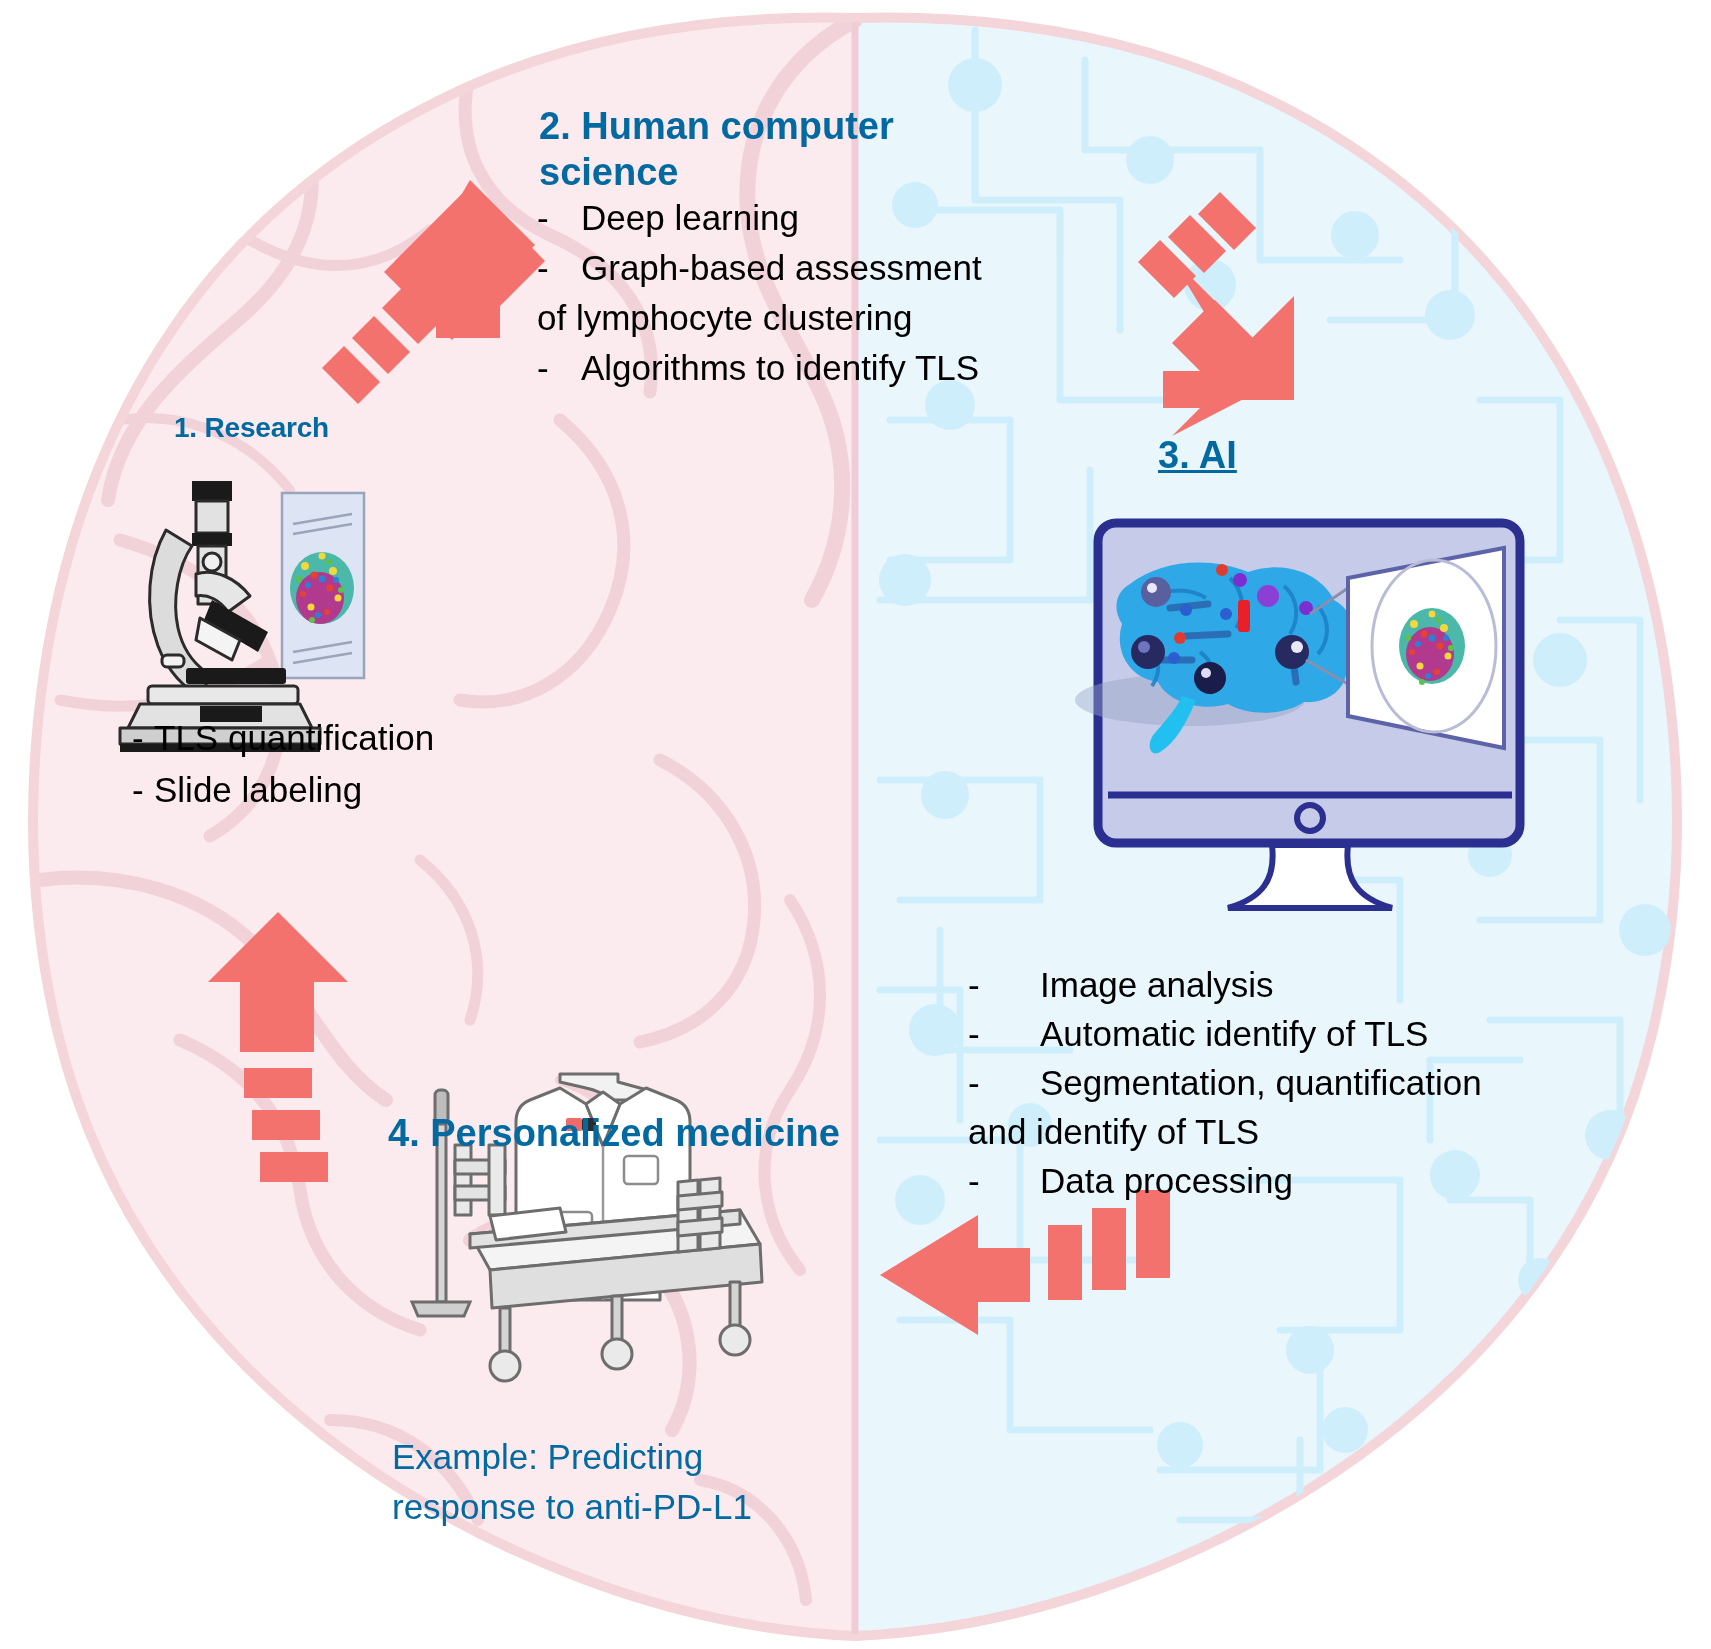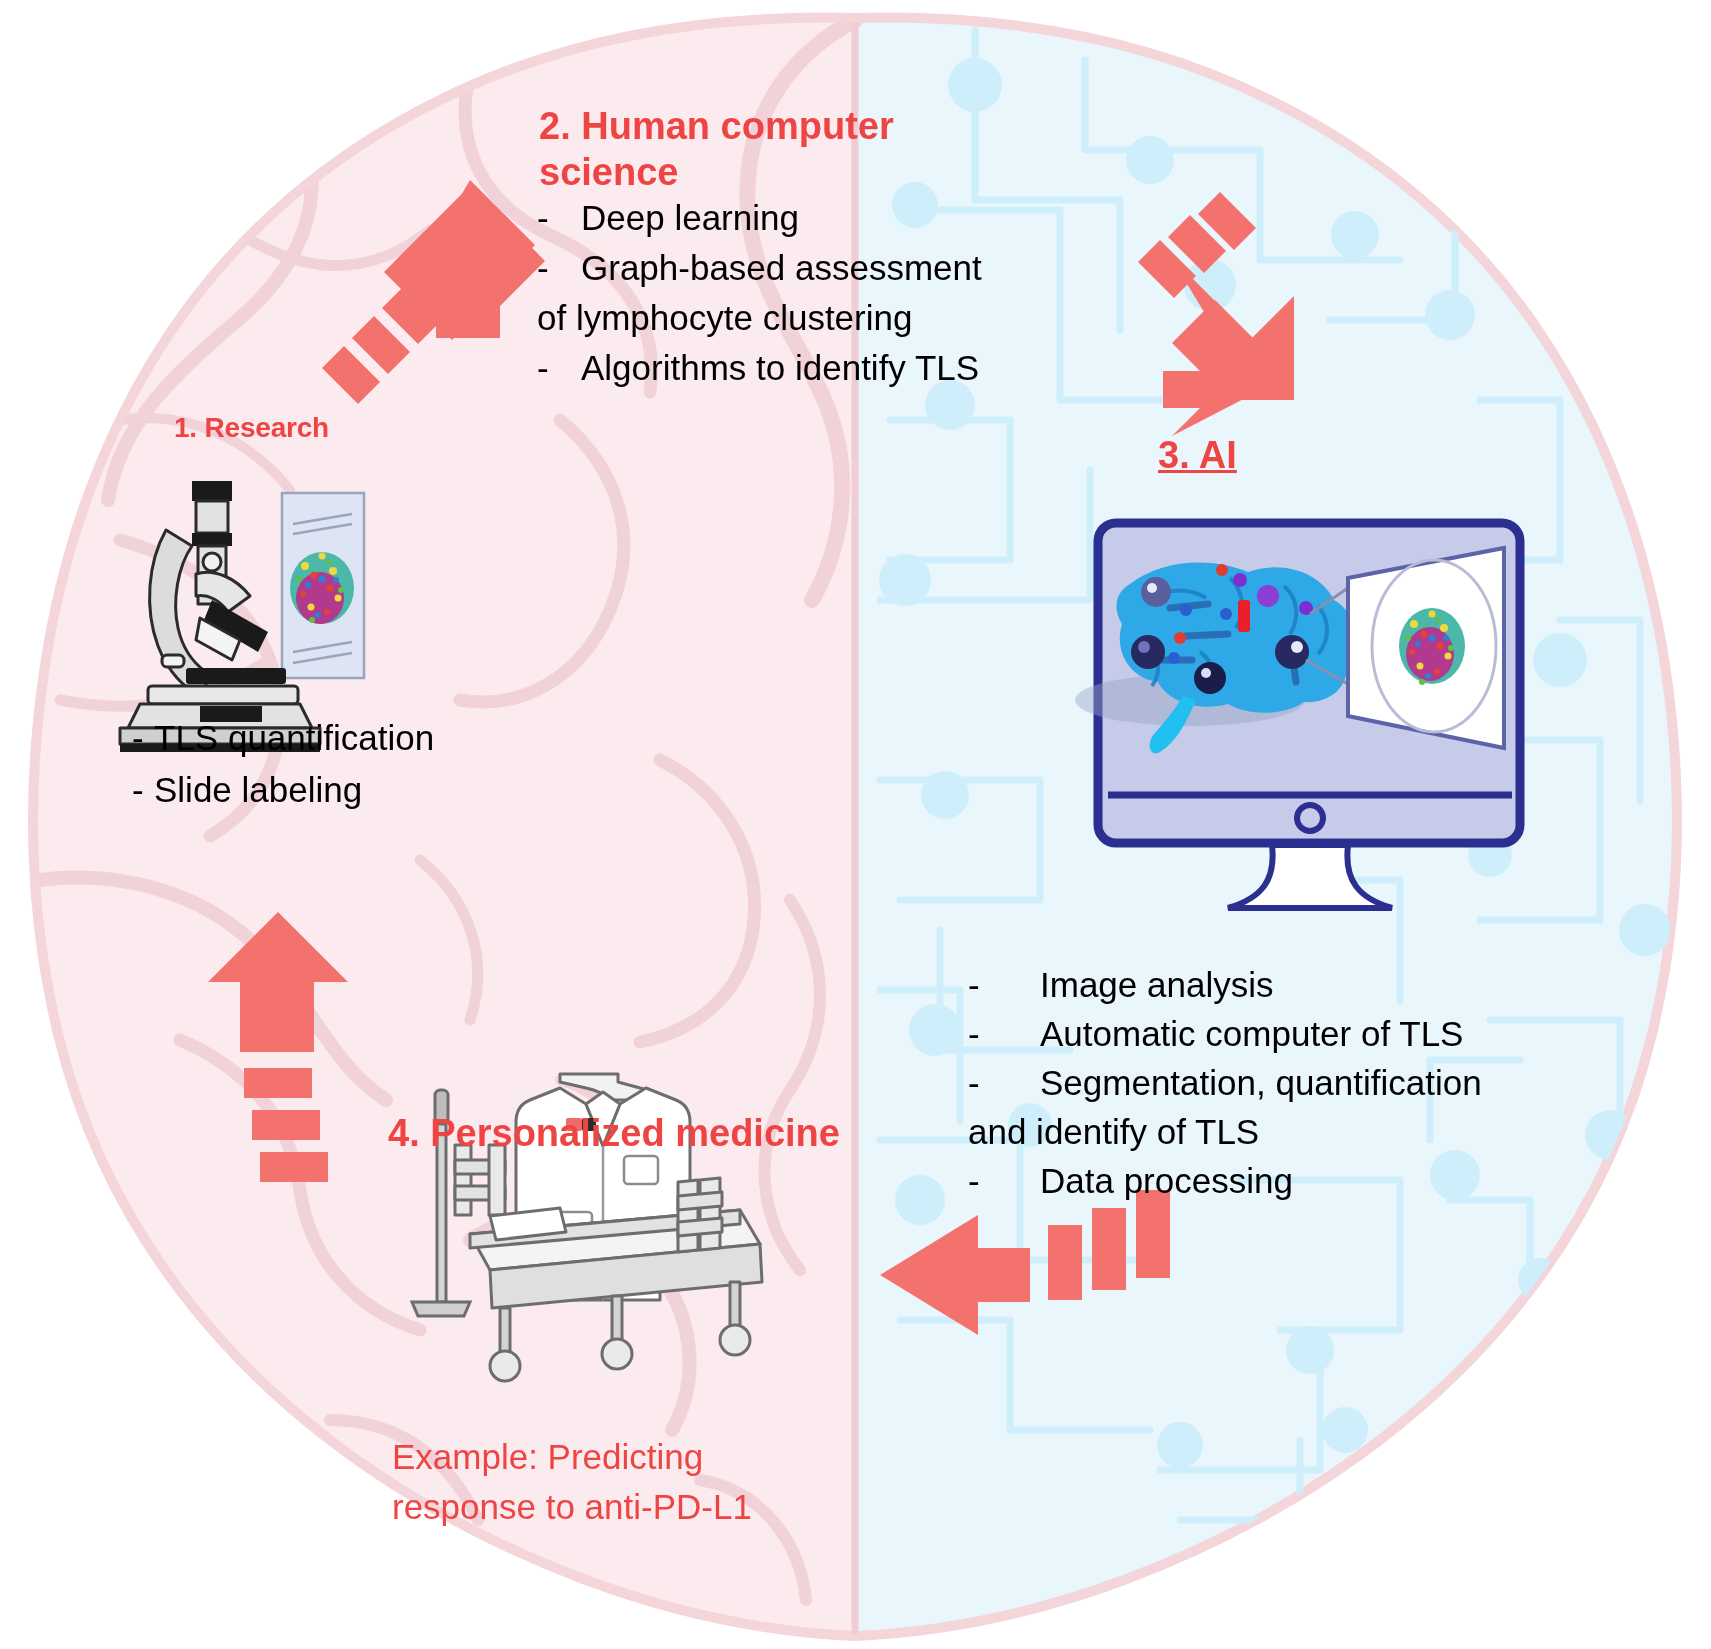--- a/index.html
+++ b/index.html
@@ -1,20 +1,20 @@
 <!DOCTYPE html>
 <html><head>
 <meta charset="utf-8">
 <style>
   html,body{margin:0;padding:0;background:#ffffff;}
   body{font-family:"Liberation Sans","DejaVu Sans",sans-serif;}
   #stage{position:relative;width:1711px;height:1649px;background:#fff;overflow:hidden;}
   .layer{position:absolute;left:0;top:0;width:1711px;height:1649px;}
   svg.layer{pointer-events:none;}
-  .txt{position:absolute;color:#ef4444;}
+  .txt{position:absolute;color:#0369a1;}
   .hdr{font-weight:bold;}
   .bullets{position:absolute;}
   .brow{display:flex;align-items:flex-start;}
   .dash{display:inline-block;}
   .btext{display:block;}
   .nowrap{white-space:nowrap;}
 </style>
 </head>
 <body>
 
@@ -439,21 +439,21 @@
   <div class="bullets" style="left:968px;top:960px;font-size:35px;line-height:49px;">
     <div class="brow">
       <span class="dash" style="width:72px;flex:none;">-</span>
       <span>
         <span class="btext nowrap">Image analysis</span>
       </span>
     </div>
     <div class="brow">
       <span class="dash" style="width:72px;flex:none;">-</span>
       <span>
-        <span class="btext nowrap">Automatic computer of TLS</span>
+        <span class="btext nowrap">Automatic identify of TLS</span>
       </span>
     </div>
     <div class="brow">
       <span class="dash" style="width:72px;flex:none;">-</span>
       <span>
         <span class="btext nowrap">Segmentation, quantification</span>
         <span class="btext nowrap" style="margin-left:-72px;">and identify of TLS</span>
       </span>
     </div>
     <div class="brow">

